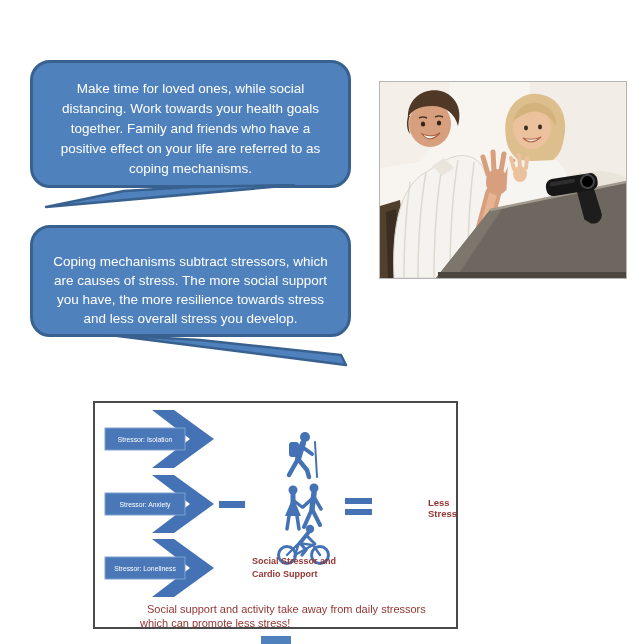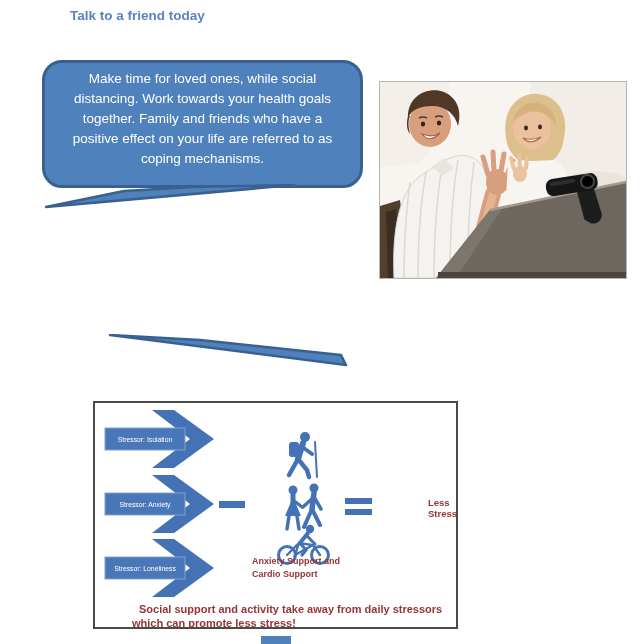--- a/index.html
+++ b/index.html
@@ -4,23 +4,23 @@
 <style>
   html,body{margin:0;padding:0;background:#ffffff;}
   .page{
     position:relative;width:640px;height:644px;background:#ffffff;overflow:hidden;
     font-family:"Liberation Sans", sans-serif;
   }
   .title{
     position:absolute;left:70px;top:8px;font-size:13.5px;font-weight:bold;color:#5b82c3;
   }
   .bubble{
-    position:absolute;left:42px;width:321px;background:#4f81bd;border:3px solid #38618f;
+    position:absolute;left:30px;width:321px;background:#4f81bd;border:3px solid #38618f;
     border-radius:20px;color:#ffffff;text-align:center;box-sizing:border-box;
-    display:flex;align-items:flex-start;justify-content:center;
+    display:flex;align-items:flex-end;justify-content:center;
   }
   .bubble .bubble-text{font-size:13.5px;line-height:20px;padding:6px 14px;}
   .bubble1{top:60px;height:128px;}
   .bubble2{top:225px;height:112px;}
   .bubble2 .bubble-text{line-height:19px;}
   .tail{position:absolute;}
   .photo{
     position:absolute;left:379px;top:81px;width:246px;height:196px;
     border:1px solid #b5b5b5;box-sizing:content-box;background:#f8f5f0;
   }
@@ -28,40 +28,42 @@
     position:absolute;left:93px;top:401px;width:365px;height:228px;background:#ffffff;
     border:2px solid #4a4a4a;box-sizing:border-box;
   }
   .arrow-svg{position:absolute;left:7px;}
   .minus-bar{position:absolute;left:124px;top:98px;width:26px;height:7px;background:#4472b4;}
   .equals{position:absolute;left:250px;top:95px;}
   .equals .bar{width:27px;height:6px;background:#4472b4;margin-bottom:5px;}
   .less-stress{position:absolute;left:298px;top:94px;font-size:9.5px;font-weight:bold;color:#943634;padding-left:35px;}
   .support-label{position:absolute;left:157px;top:152px;font-size:9px;font-weight:bold;color:#943634;line-height:13px;}
   .icons-svg{position:absolute;left:168px;top:24px;}
-  .caption{position:absolute;left:34px;top:199px;width:318px;font-size:11px;font-weight:bold;color:#943634;line-height:14px;}
+  .caption{position:absolute;left:42px;top:199px;width:318px;font-size:11px;font-weight:normal;color:#943634;line-height:14px;}
   .caption .line1{padding-left:10px;}
   .caption .line2{padding-left:3px;}
   .page-bottom-shape{position:absolute;left:261px;top:636px;width:30px;height:8px;background:#4f81bd;}
   .arrow-label-text{font-size:6.8px;fill:#ffffff;font-family:"Liberation Sans",sans-serif;}
 </style>
 </head>
 <body>
 
 <div class="page">
 
-  <div class="title">Talk to a friend today</div>
 
   <div class="bubble bubble1">
     <div class="bubble-text">Make time for loved ones, while social distancing. Work towards your health goals together. Family and friends who have a positive effect on your life are referred to as coping mechanisms.</div>
   </div>
   <svg class="tail" style="left:42px;top:184px;" width="280" height="26" viewBox="0 0 280 26">
     <path d="M 252 1 L 4 23 L 82 7 L 150 3 Z" fill="#4f81bd" stroke="#38618f" stroke-width="2.5" stroke-linejoin="round"></path>
   </svg>
 
+  <div class="bubble bubble2">
+    <div class="bubble-text">Coping mechanisms subtract stressors, which are causes of stress. The more social support you have, the more resilience towards stress and less overall stress you develop.</div>
+  </div>
   <svg class="tail" style="left:80px;top:334px;" width="290" height="36" viewBox="0 0 290 36">
     <path d="M 30 1 L 266 31 L 261 21 L 120 6 Z" fill="#4f81bd" stroke="#38618f" stroke-width="2.5" stroke-linejoin="round"></path>
   </svg>
 
   <div class="photo">
     <svg width="246" height="196" viewBox="0 0 246 196">
 
       <rect x="0" y="0" width="246" height="196" fill="#f8f5f0"></rect>
       <rect x="150" y="0" width="96" height="120" fill="#f2eee7"></rect>
       <path d="M160,110 C180,88 230,84 246,96 L246,150 L150,150 Z" fill="#eae5da"></path>
@@ -168,21 +170,21 @@
         <circle cx="57" cy="128" r="8.5" stroke-width="3"></circle>
         <path d="M24,128 L36,116 L50,118 L57,128 M36,116 L32,128 L50,118" stroke-width="2.4"></path>
         <circle cx="47" cy="102" r="4.2" fill="#4472b4" stroke="none"></circle>
         <path d="M45,106 L37,116" stroke-width="4"></path>
         <path d="M44,109 L52,117" stroke-width="3"></path>
         <path d="M37,116 L43,123 L39,128" stroke-width="3.2"></path>
       </g>
     </svg>
 
     <div class="support-label">
-      <div>Anxiety Support and</div>
+      <div>Social Stressor and</div>
       <div>Cardio Support</div>
     </div>
 
     <div class="equals">
       <div class="bar"></div>
       <div class="bar"></div>
     </div>
 
     <div class="less-stress">Less Stress</div>
 

